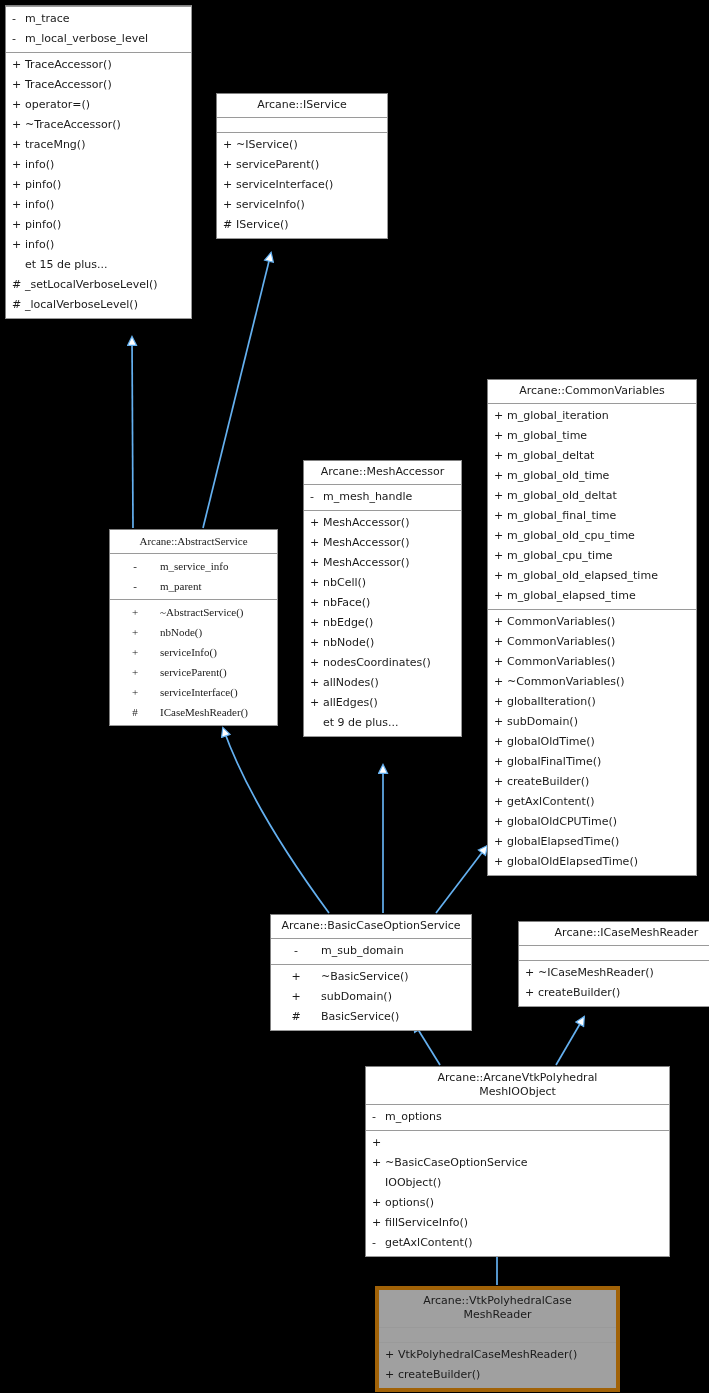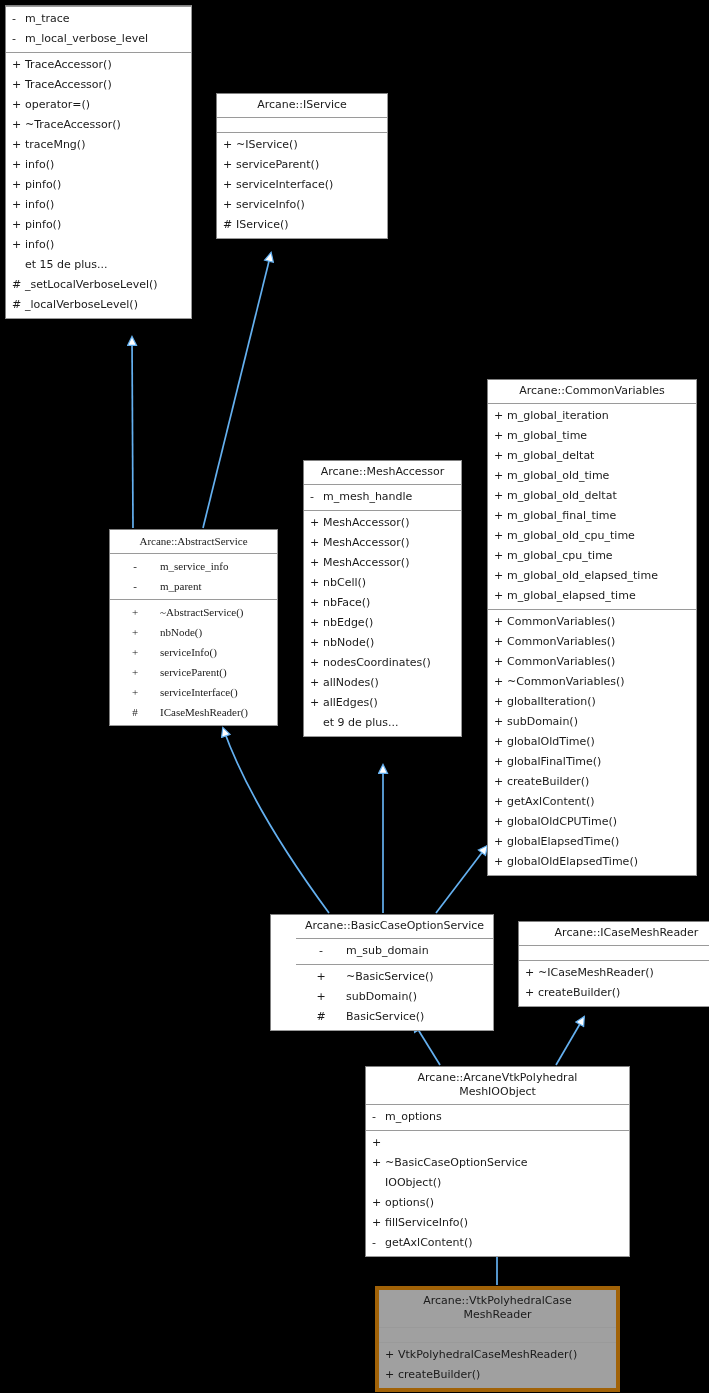--- a/index.html
+++ b/index.html
@@ -412,21 +412,21 @@
           <span class="vis">+</span>
           <span class="mname">allEdges()</span>
         </div>
       <div class="member">
           <span class="vis"></span>
           <span class="mname">et 9 de plus...</span>
         </div>
     </div>
   </div>
 
-  <div class="node centered" style="left:270px; top:914px; width:224px;padding-left:25px;">
+  <div class="node centered" style="left:270px; top:914px; width:202px;">
     <div class="node-title">Arcane::BasicCaseOptionService</div>
     <div class="node-sep"></div>
     <div class="node-section">
       <div class="member">
           <span class="vis">-</span>
           <span class="mname">m_sub_domain</span>
         </div>
     </div>
     <div class="node-sep"></div>
     <div class="node-section">
@@ -455,21 +455,21 @@
           <span class="vis">+</span>
           <span class="mname">~ICaseMeshReader()</span>
         </div>
       <div class="member">
           <span class="vis">+</span>
           <span class="mname">createBuilder()</span>
         </div>
     </div>
   </div>
 
-  <div class="node" style="left:365px; top:1066px; width:265px;">
+  <div class="node" style="left:365px; top:1066px; width:305px;">
     <div class="node-title">Arcane::ArcaneVtkPolyhedral
 MeshIOObject</div>
     <div class="node-sep"></div>
     <div class="node-section">
       <div class="member">
           <span class="vis">-</span>
           <span class="mname">m_options</span>
         </div>
     </div>
     <div class="node-sep"></div>

